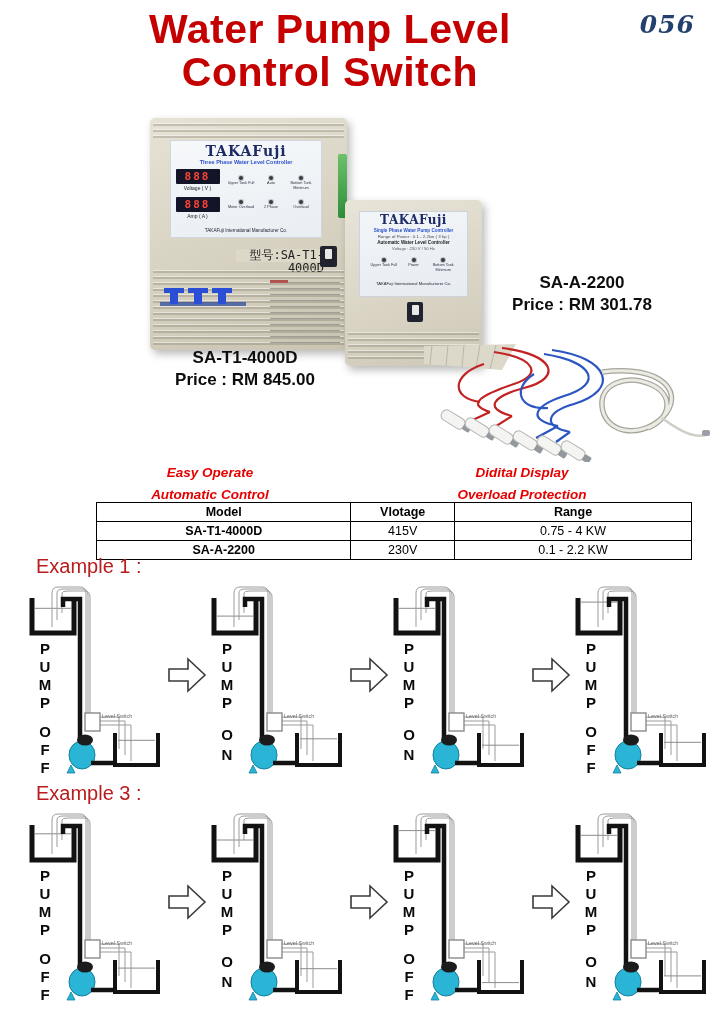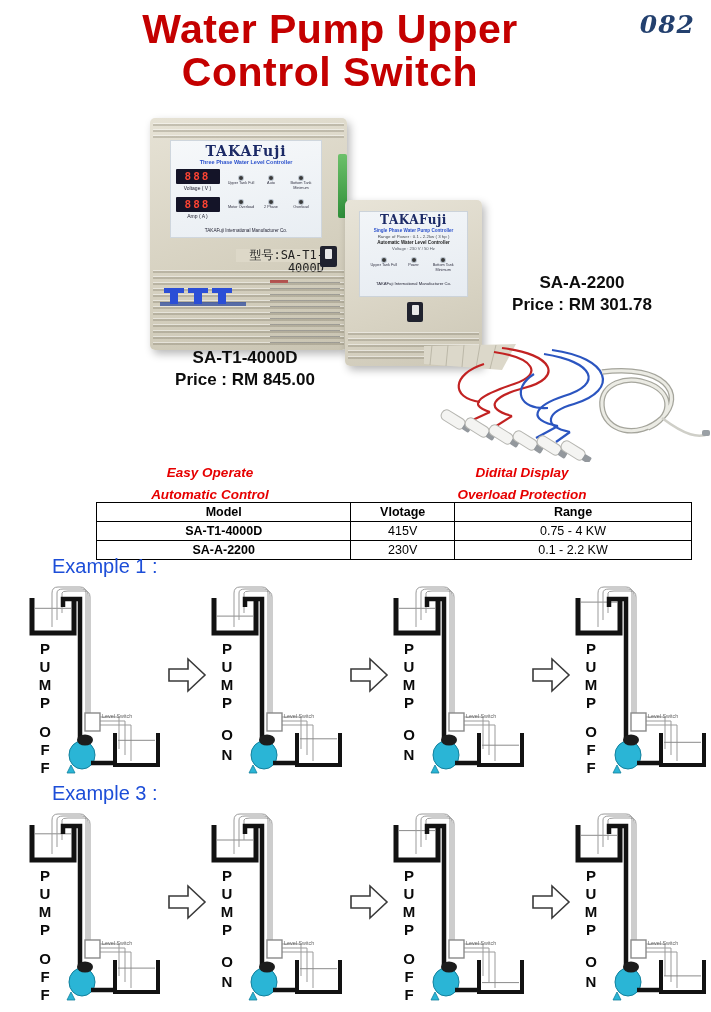--- a/index.html
+++ b/index.html
@@ -80,21 +80,21 @@
   .feature.fleft{left:95px;width:230px;}
   .feature.fright{left:407px;width:230px;}
   table.spec{position:absolute;left:96px;top:502px;width:596px;border-collapse:collapse;
              font-size:12.5px;table-layout:fixed;}
   .spec th,.spec td{border:1.7px solid #000;text-align:center;padding:1px 2px;height:16px;line-height:1.15;}
   .spec th{font-weight:bold;}
   .spec td.m{font-weight:bold;}
   .c1{width:43%;} .c2{width:17%;} .c3{width:40%;}
 
   
-  .example-label{position:absolute;left:52px;font-size:20px;color:#1d4ed8;}
+  .example-label{position:absolute;left:36px;font-size:20px;color:#b91c1c;}
   #ex1-label{top:555px;} #ex2-label{top:782px;}
   .diagram-row{position:absolute;left:25px;width:686px;height:196px;display:flex;
                justify-content:space-between;align-items:flex-start;}
   #row1{top:585px;} #row2{top:812px;}
   .arrow-wrap{margin-top:72px;flex:0 0 auto;}
   .panel{flex:0 0 auto;}
   .tank{fill:none;stroke:#121212;stroke-width:5;}
   .tank2{stroke-width:4;}
   .pipe{fill:none;stroke:#121212;stroke-width:4.5;}
   .wire{fill:none;stroke:#9b9b9b;stroke-width:1;}
@@ -102,23 +102,23 @@
   .lvl-box{fill:#fff;stroke:#8a8a8a;stroke-width:1.4;}
   .lvl-text{font-size:5.4px;fill:#666;}
   .pump-letter{font-weight:bold;font-size:15px;fill:#0a0a0a;text-anchor:middle;
                font-family:"Liberation Sans",sans-serif;}
 </style>
 </head>
 <body>
 
 <div class="page">
 
-  <div class="page-number">082</div>
+  <div class="page-number">056</div>
   <h1 class="title">
-    <span>Water Pump Upper</span><br>
+    <span>Water Pump Level</span><br>
     <span>Control Switch</span>
   </h1>
 
   <div class="photo">
 
     <div class="box3p">
       <div class="ribs top3"></div>
       <div class="label3p">
         <div class="brand3">TAKAFuji</div>
         <div class="sub3">Three Phase Water Level Controller</div>

